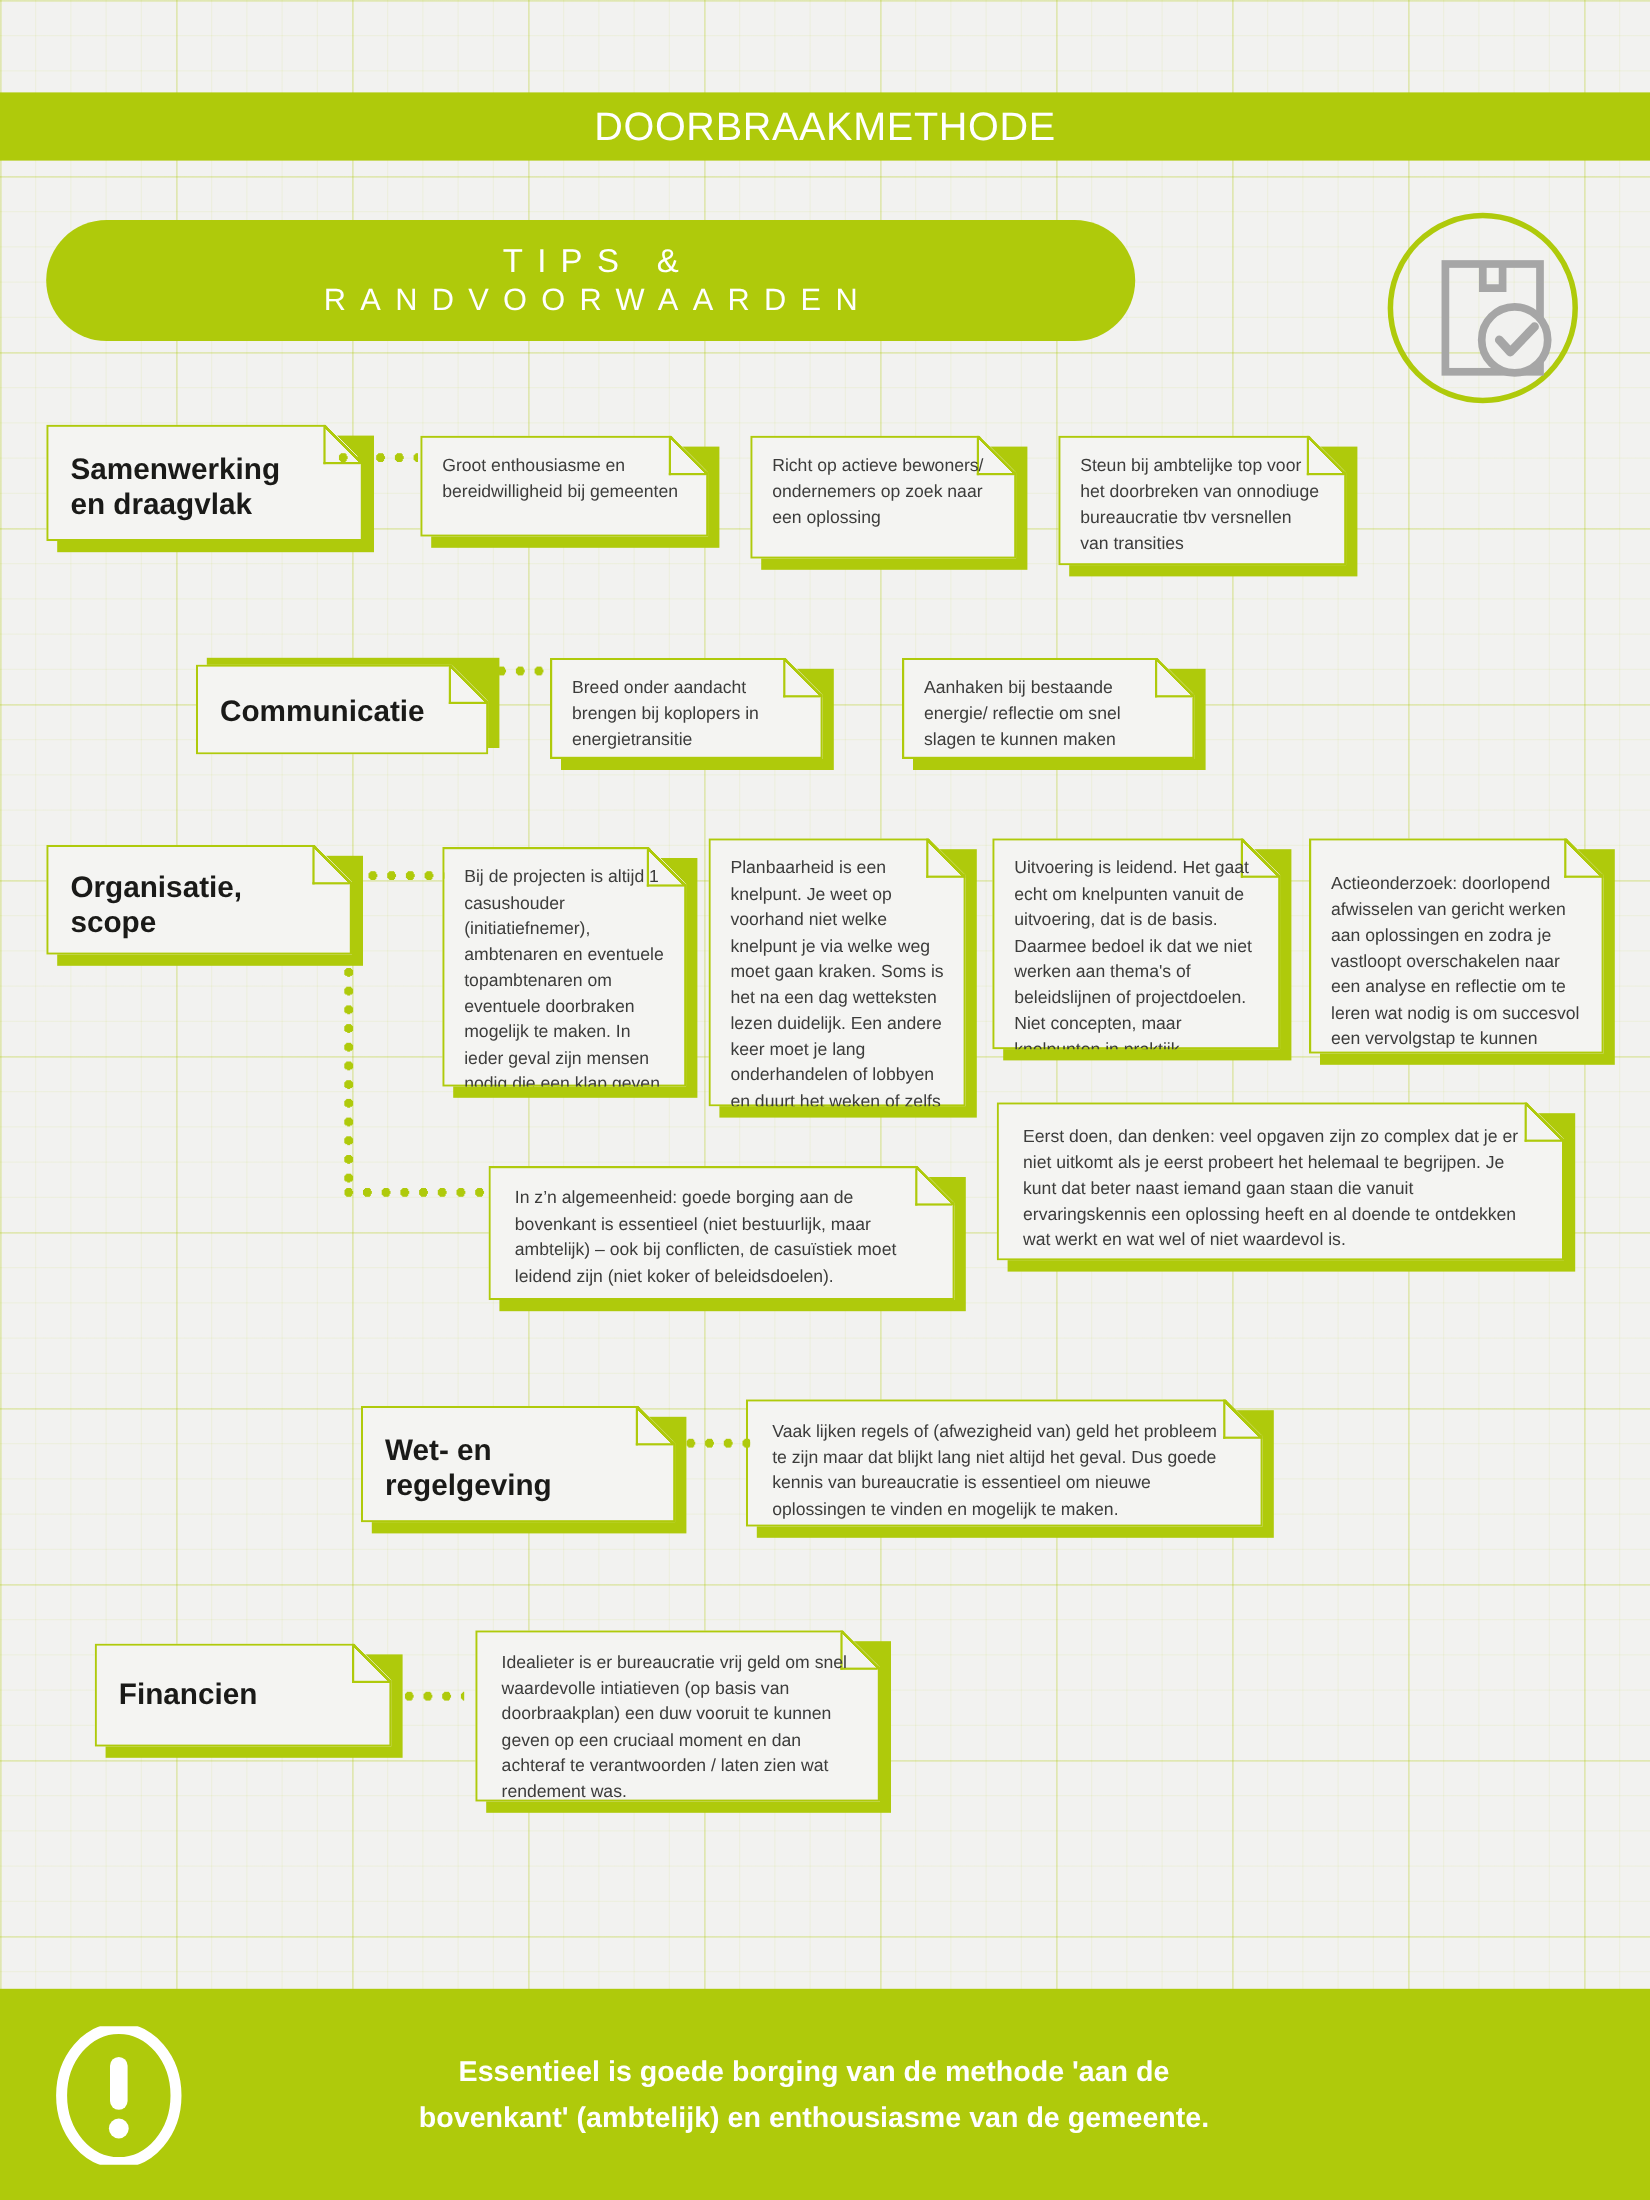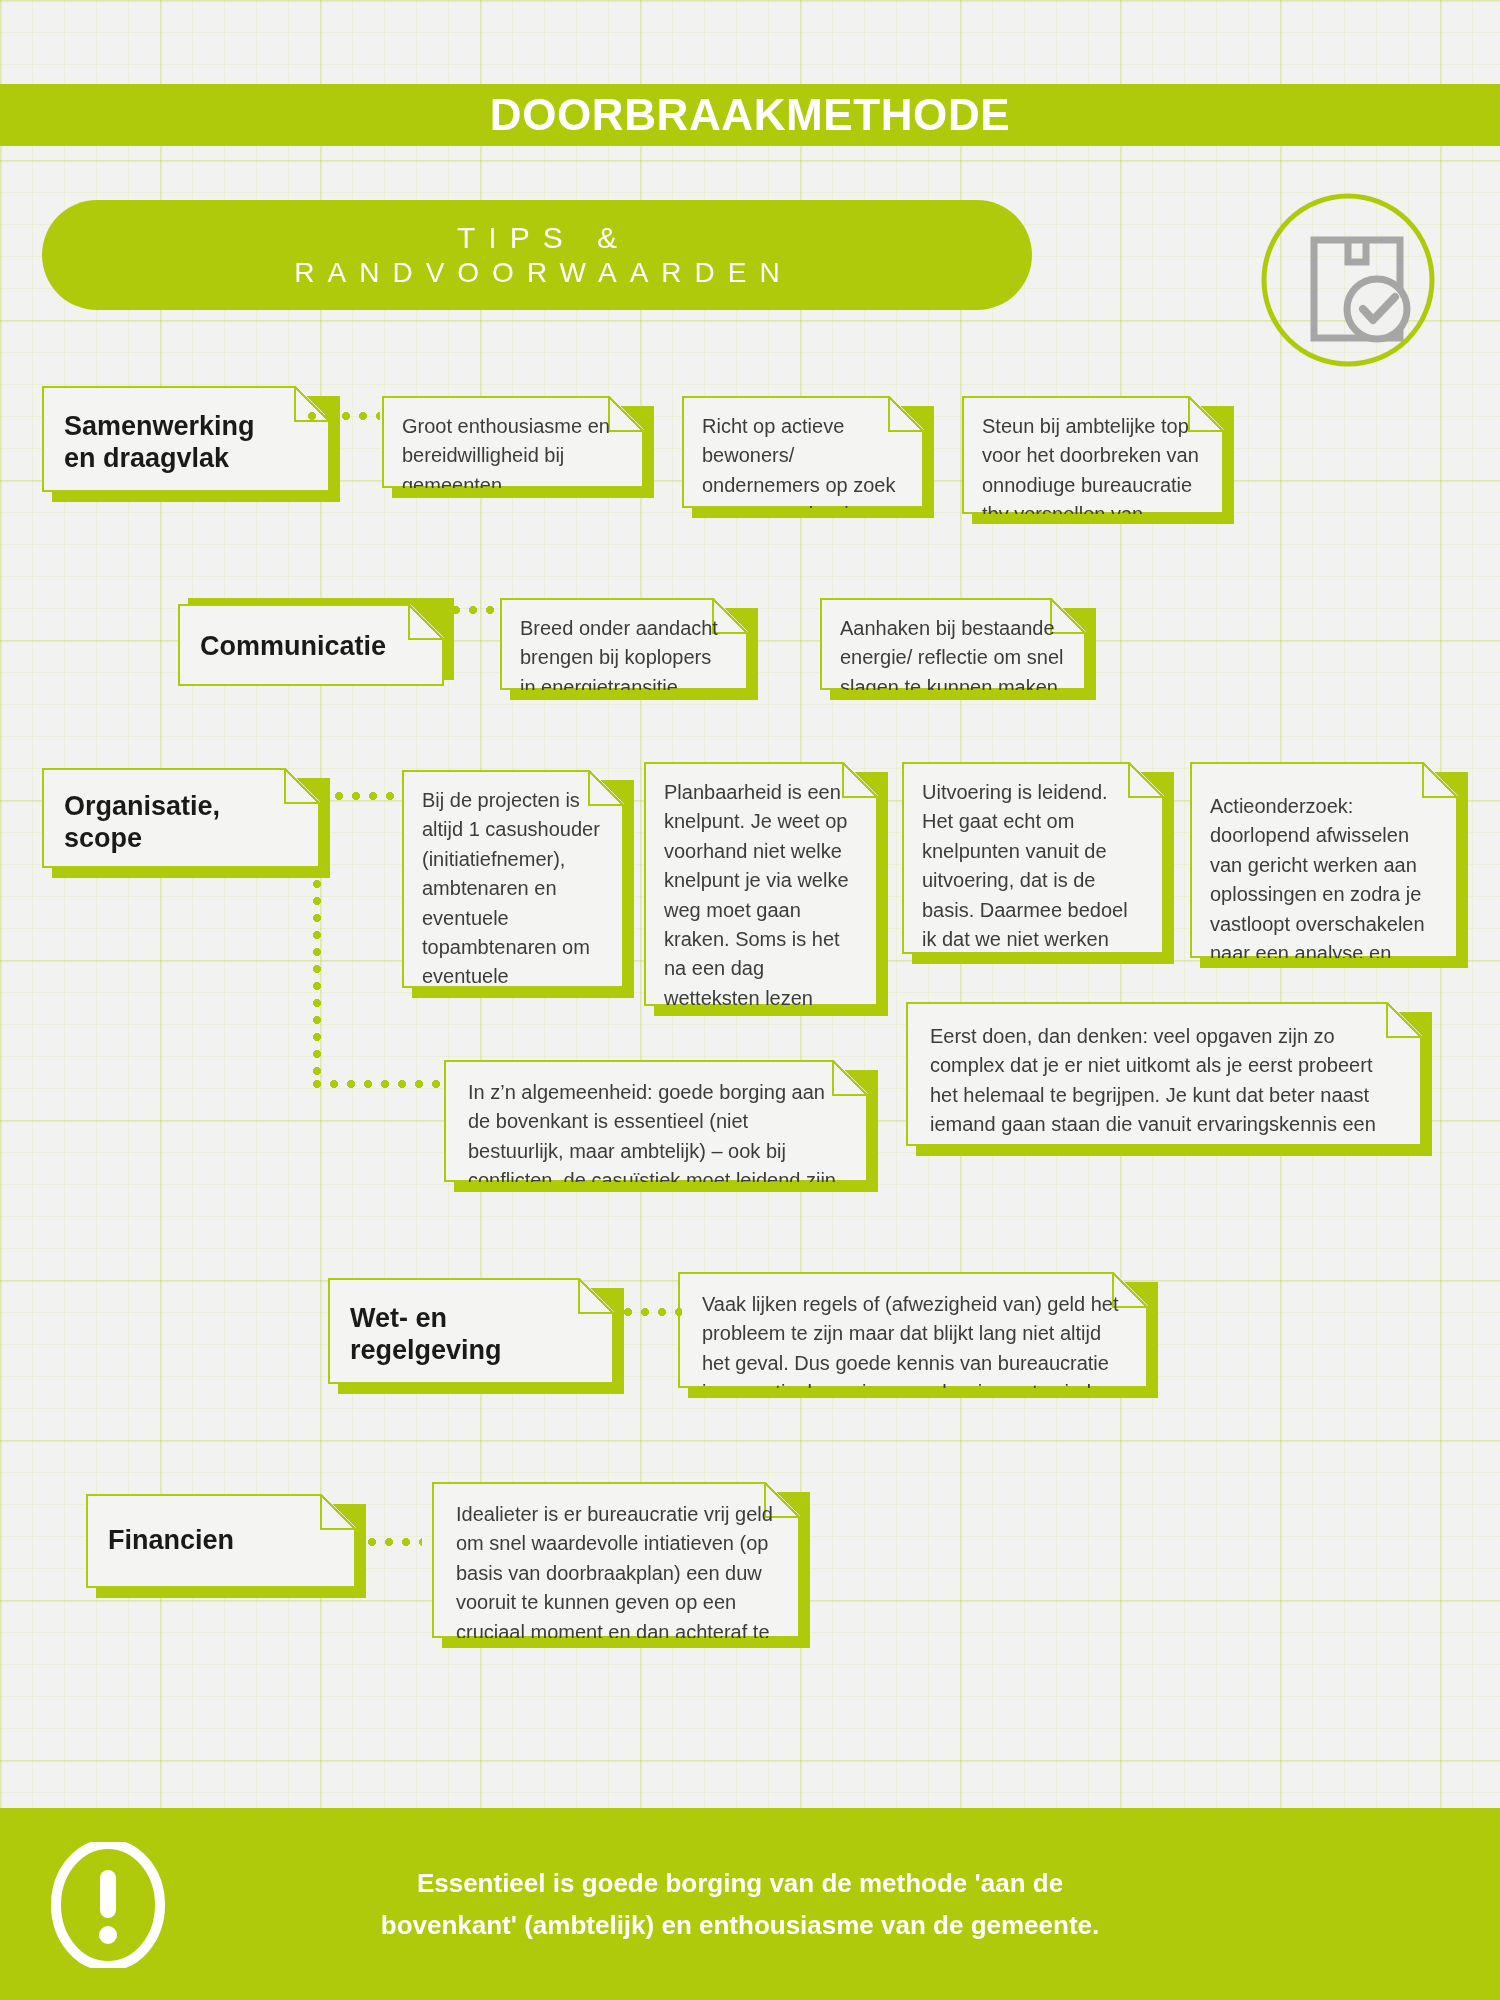--- a/index.html
+++ b/index.html
@@ -35,22 +35,22 @@
   
   #header-bar {
     position: absolute;
     left: 0; top: 84px;
     width: 1500px; height: 62px;
     background: #AFCA0B;
     display: flex; align-items: center; justify-content: center;
   }
   #header-title {
     color: #FFFFFF;
-    font-size: 44px;
-    font-weight: bold;
+    font-size: 36px;
+    font-weight: normal;
     letter-spacing: 0.6px;
   }
 
   
   #subtitle-pill {
     position: absolute;
     left: 42px; top: 200px;
     width: 990px; height: 110px;
     background: #AFCA0B;
     border-radius: 55px;
@@ -103,21 +103,21 @@
   .card-shadow {
     position: absolute;
     background: #AFCA0B;
     z-index: -1;
   }
   .card-wrap { position: absolute; }
 
   .card-text {
     position: relative;
     color: #3C3C3B;
-    font-size: 20px;
+    font-size: 16px;
     line-height: 1.47;
     z-index: 3;
   }
   .card-title {
     position: relative;
     color: #1A1A18;
     font-size: 27px;
     font-weight: bold;
     line-height: 1.2;
     z-index: 3;

